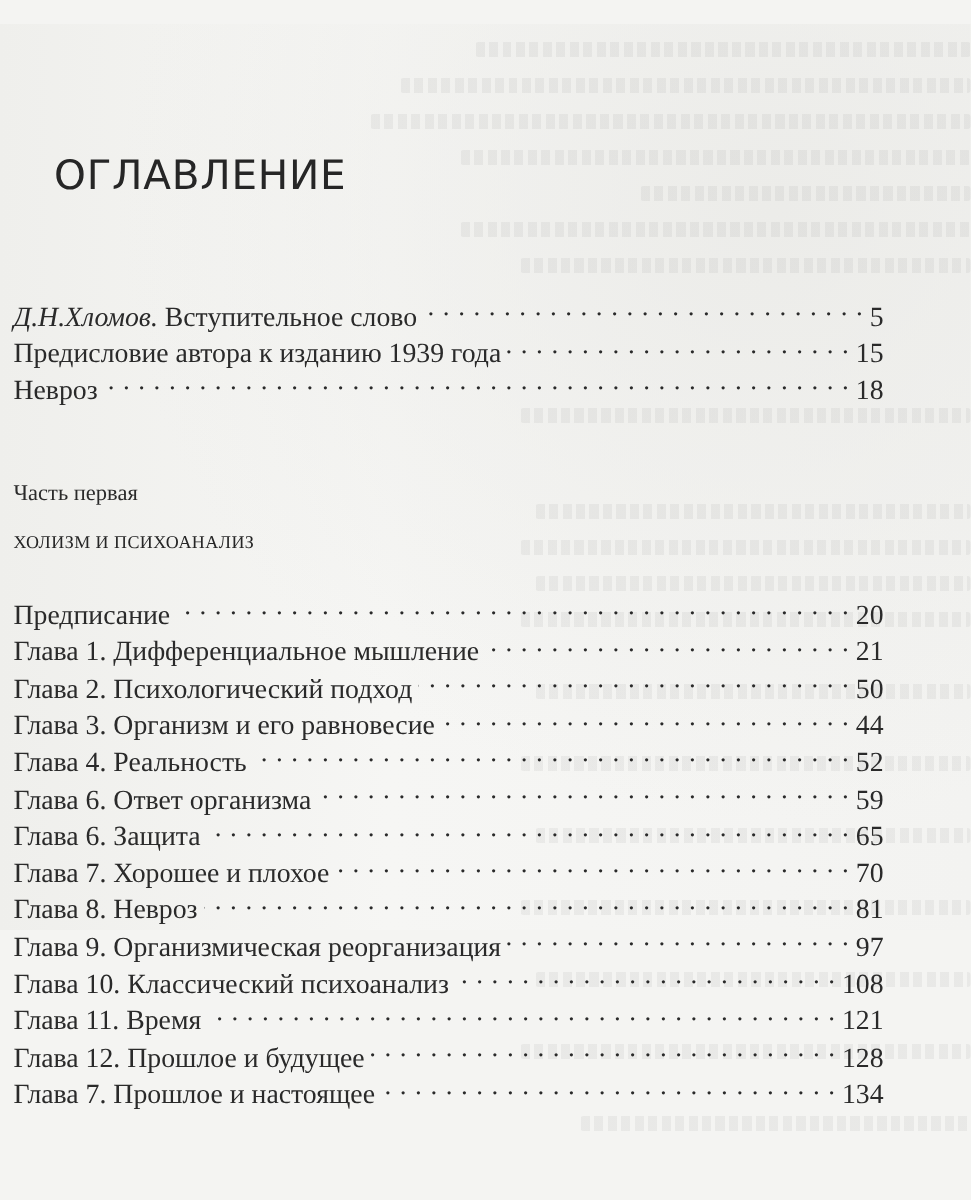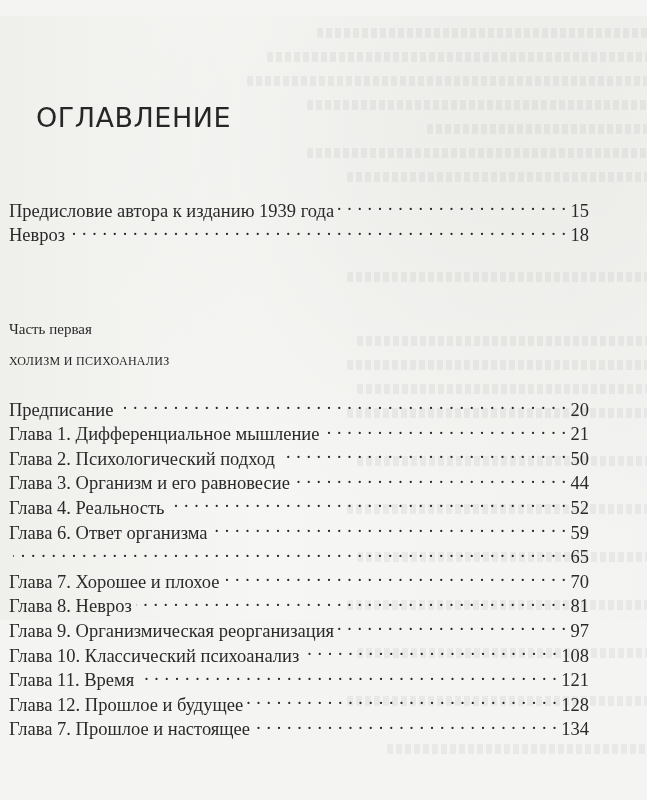--- a/index.html
+++ b/index.html
@@ -115,20 +115,25 @@
   <div class="bleed" style="top:536px;width:290px;"></div>
   <div class="bleed" style="top:584px;width:300px;"></div>
   <div class="bleed" style="top:632px;width:290px;"></div>
   <div class="bleed" style="top:680px;width:300px;"></div>
   <div class="bleed" style="top:728px;width:260px;"></div>
 
   <h1 class="heading">ОГЛАВЛЕНИЕ</h1>
 
   <div class="toc" style="top:176px;">
     <div class="row">
+      <span class="title"><span class="author">Д.Н.Хломов.</span><span> Вступительное слово</span></span>
+      <span class="leader"></span>
+      <span class="page-num">5</span>
+    </div>
+    <div class="row">
       <span class="title">Предисловие автора к изданию 1939 года</span>
       <span class="leader"></span>
       <span class="page-num">15</span>
     </div>
     <div class="row">
       <span class="title">Невроз</span>
       <span class="leader"></span>
       <span class="page-num">18</span>
     </div>
   </div>
@@ -161,20 +166,21 @@
         <span class="title">Глава 4. Реальность</span>
         <span class="leader"></span>
         <span class="page-num">52</span>
       </div>
     <div class="row">
         <span class="title">Глава 6. Ответ организма</span>
         <span class="leader"></span>
         <span class="page-num">59</span>
       </div>
     <div class="row">
+        <span class="title">Глава 6. Защита</span>
         <span class="leader"></span>
         <span class="page-num">65</span>
       </div>
     <div class="row">
         <span class="title">Глава 7. Хорошее и плохое</span>
         <span class="leader"></span>
         <span class="page-num">70</span>
       </div>
     <div class="row">
         <span class="title">Глава 8. Невроз</span>

